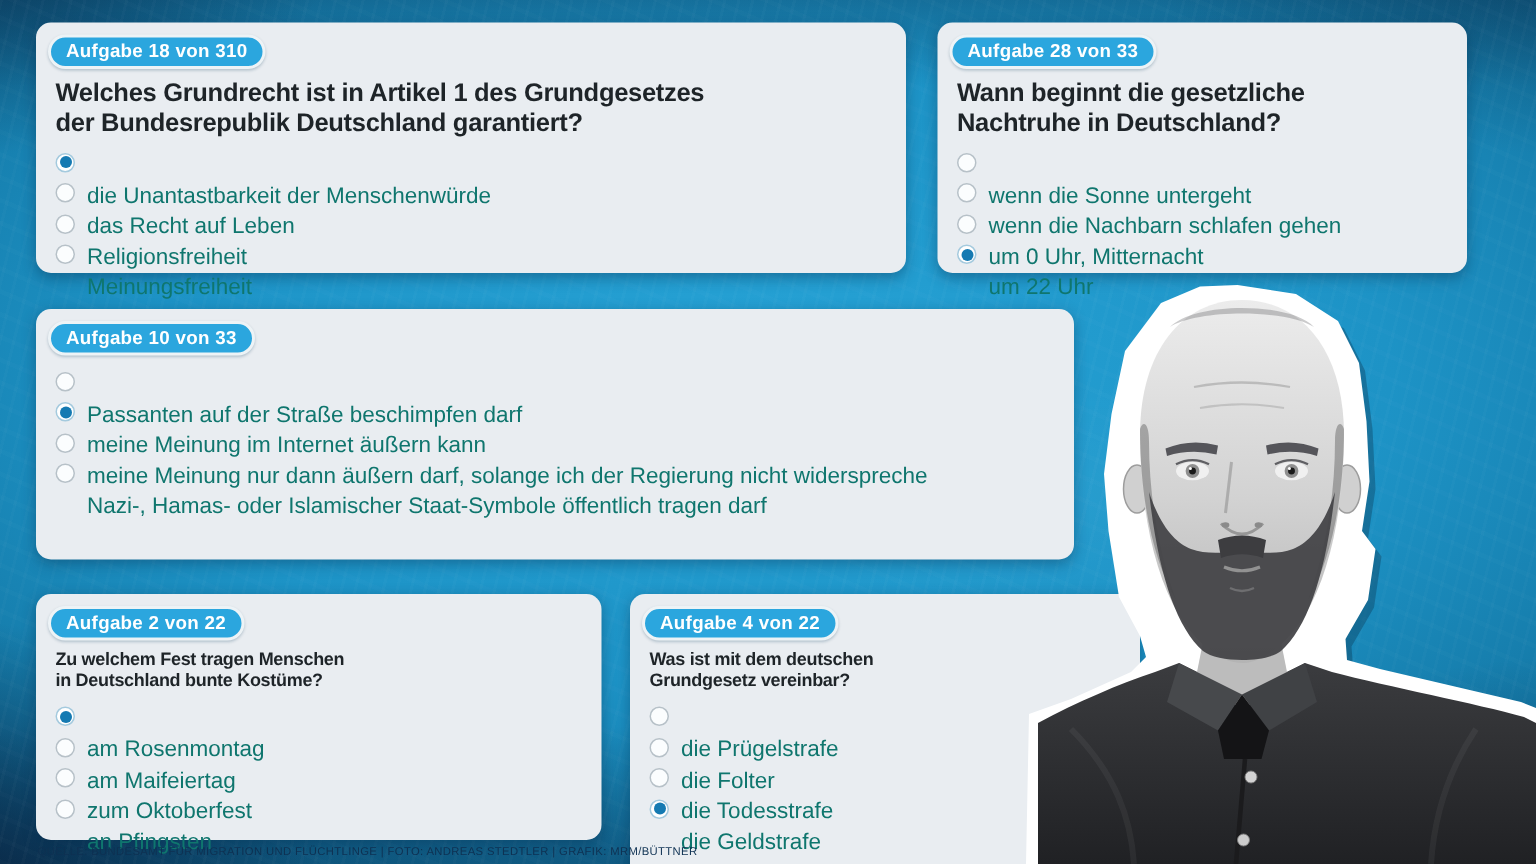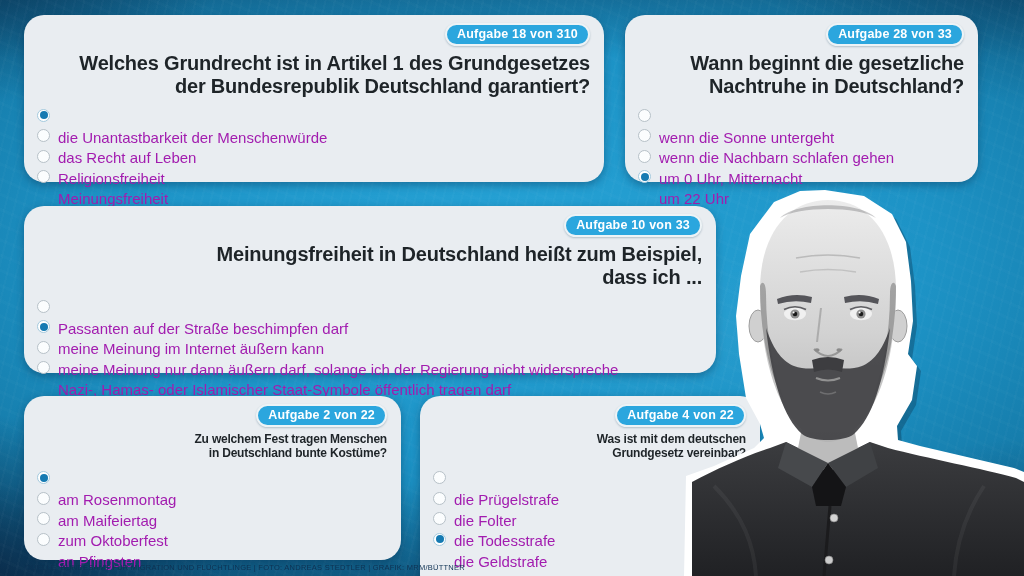--- a/index.html
+++ b/index.html
@@ -18,54 +18,53 @@
   .chalk{
     position:absolute; inset:0; pointer-events:none; opacity:.6;
     background:
       repeating-linear-gradient(104deg, rgba(255,255,255,.035) 0 2px, rgba(255,255,255,0) 2px 9px),
       repeating-linear-gradient(23deg, rgba(255,255,255,.025) 0 3px, rgba(255,255,255,0) 3px 14px),
       radial-gradient(300px 120px at 68% 58%, rgba(255,255,255,.06), rgba(255,255,255,0) 70%),
       radial-gradient(260px 100px at 80% 25%, rgba(255,255,255,.05), rgba(255,255,255,0) 70%);
   }
   .card{
     position:absolute; box-sizing:border-box;
-    background:#e9edf1; border-radius:20px;
+    background:#e9edf1; border-radius:10px;
     box-shadow:0 3px 9px rgba(5,40,70,.38);
     padding:8px 14px 8px 13px;
-    text-align:right;
   }
   .card1{left:24px; top:15px;  width:580px; height:167px;}
   .card2{left:625px;top:15px;  width:353px; height:167px;}
   .card3{left:24px; top:206px; width:692px; height:167px;}
   .card4{left:24px; top:396px; width:377px; height:164px;}
   .card5{left:420px;top:396px; width:340px; height:198px;}
   .badge{
     display:inline-block; background:#2ba6de; color:#fff;
     border:2px solid #edf3f6; border-radius:999px;
     font-size:12.5px; font-weight:700; letter-spacing:.2px;
     padding:2px 10px 3px; margin-left:-5px;
     box-shadow:0 1px 2px rgba(10,60,90,.25);
   }
   .q{
-    margin-top:6px; font-size:20px; line-height:1.15; font-weight:700;
+    margin-top:6px; font-size:17px; line-height:1.15; font-weight:700;
     color:#1e2428; letter-spacing:-.2px; white-space:pre-line;
   }
   .card4 .q,.card5 .q{font-size:12px;}
   .opts{margin-top:7px;}
   .opt{display:flex; align-items:center; height:20.5px; cursor:pointer;}
   .radio{
     flex:none; width:13px; height:13px; border-radius:50%;
     border:1.5px solid #b7c1c8; background:#fbfdfe; box-sizing:border-box;
     position:relative; margin-right:8px;
   }
   .radio.on{border-color:#a4cade; background:#fff;}
   .radio.on::after{
     content:''; position:absolute; inset:1.5px; border-radius:50%; background:#157ab2;
   }
-  .opt span.lbl{font-size:15px; color:#a21caf; white-space:nowrap;margin-top:44px;}
+  .opt span.lbl{font-size:15px; color:#0f766e; white-space:nowrap;margin-top:44px;}
   .credit{
     position:absolute; left:25px; top:563px; font-size:7.5px;
     color:#0e3152; letter-spacing:.25px;
   }
   .photo{position:absolute; left:684px; top:186px;}
 </style>
 </head>
 <body>
 
 <div class="stage">
@@ -114,22 +113,20 @@
       </div>
       <div class="opt">
         <span class="radio on"></span>
         <span class="lbl">um 22 Uhr</span>
       </div>
     </div>
   </div>
 
   <div class="card card3">
     <span class="badge">Aufgabe 10 von 33</span>
-    <div class="q">Meinungsfreiheit in Deutschland heißt zum Beispiel,
-dass ich ...</div>
     <div class="opts">
       <div class="opt">
         <span class="radio"></span>
         <span class="lbl">Passanten auf der Straße beschimpfen darf</span>
       </div>
       <div class="opt">
         <span class="radio on"></span>
         <span class="lbl">meine Meinung im Internet äußern kann</span>
       </div>
       <div class="opt">

